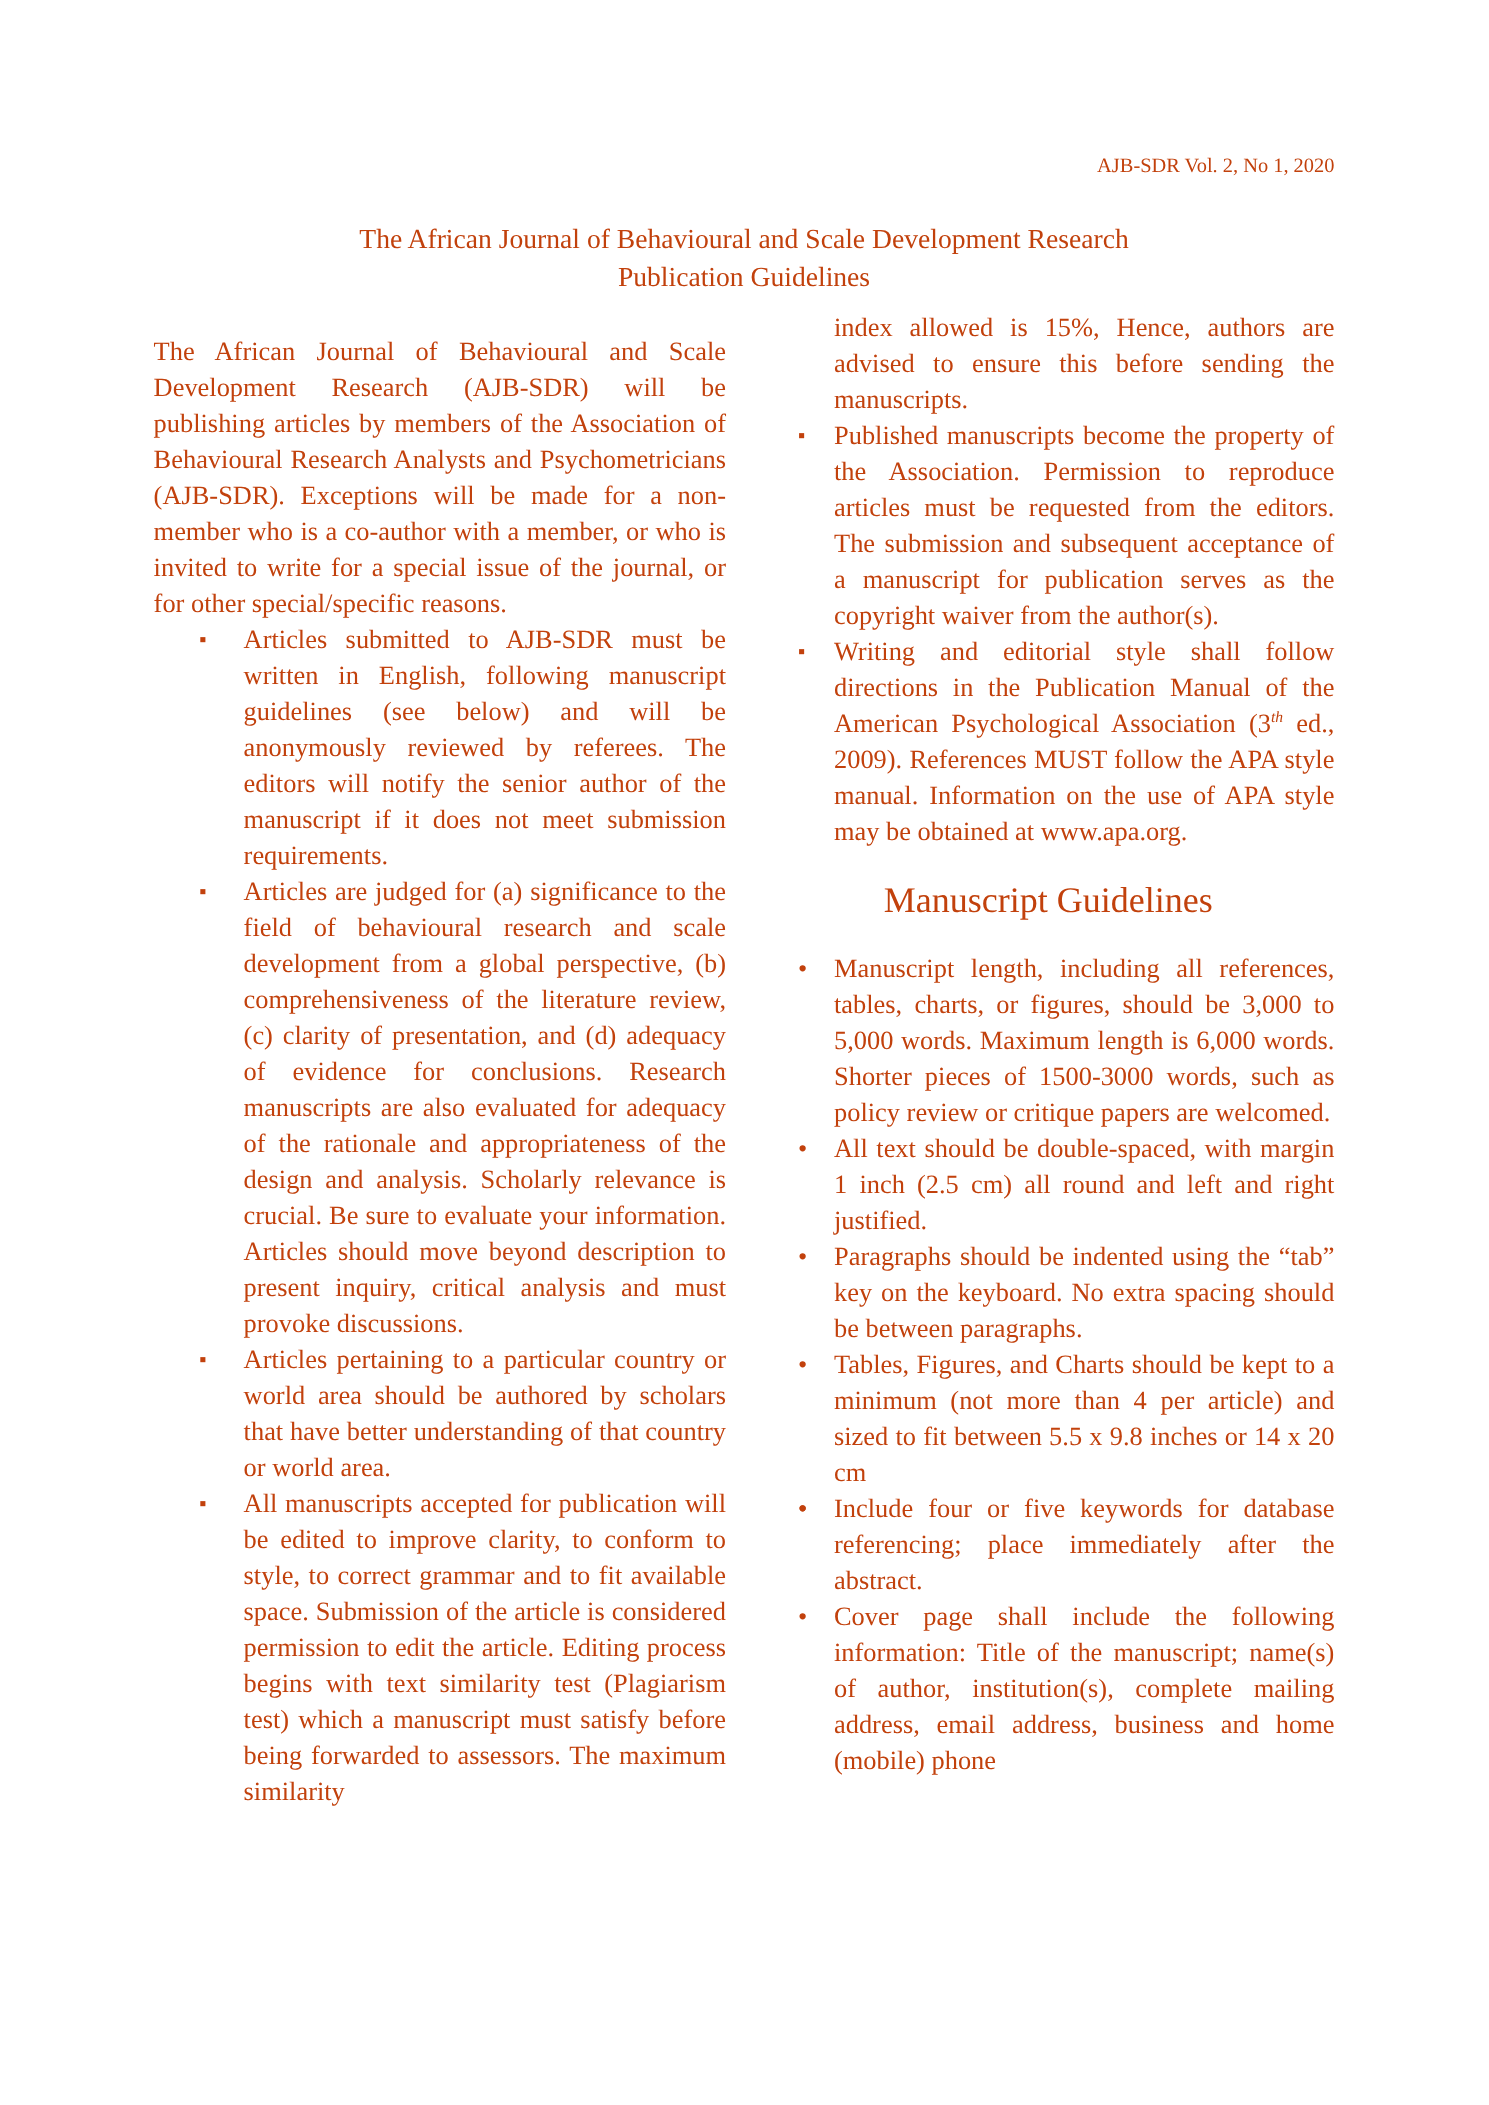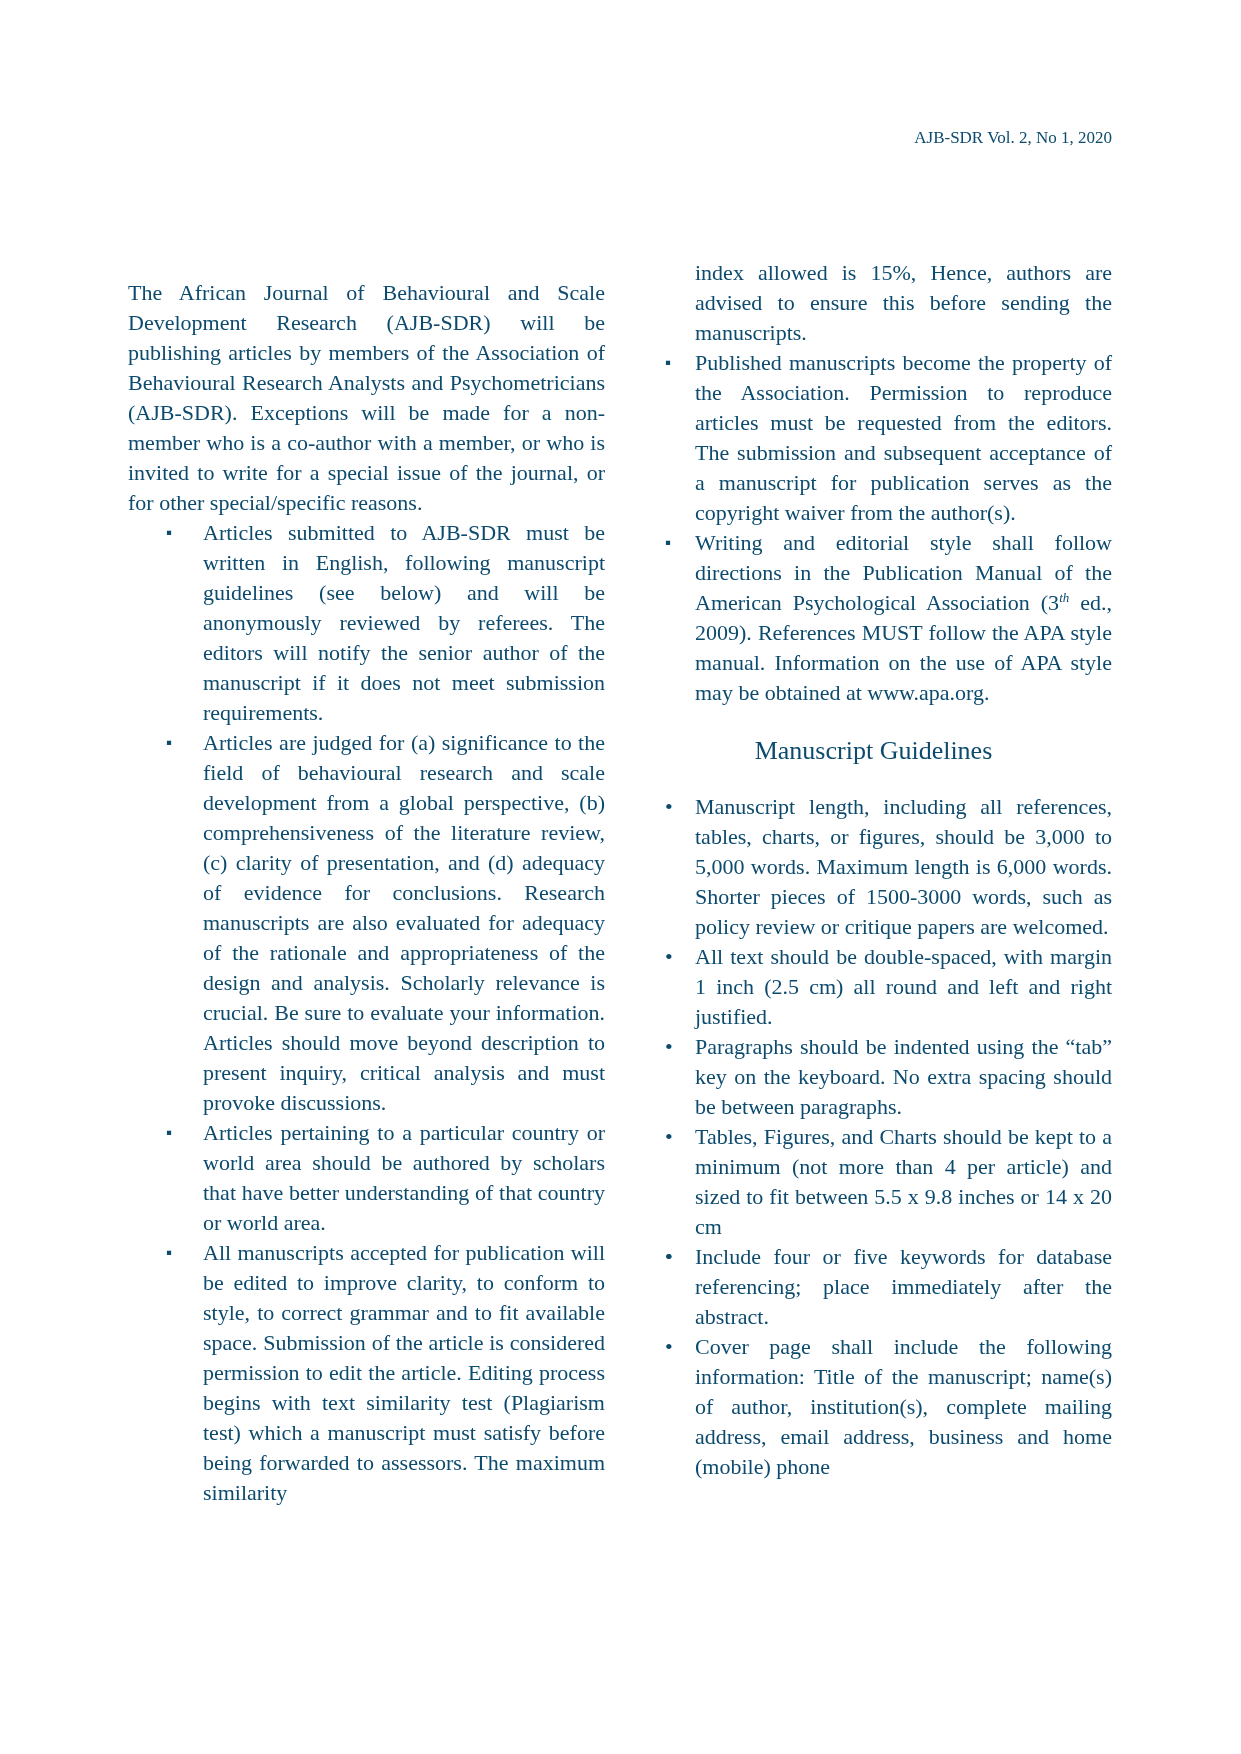--- a/index.html
+++ b/index.html
@@ -2,21 +2,21 @@
 <html><head>
 <meta charset="utf-8">
 <style>
   html, body { margin: 0; padding: 0; background: #ffffff; }
   .page {
     position: relative;
     width: 1241px;
     height: 1754px;
     margin: 0 auto;
     background: #ffffff;
-    color: #0c4a6e;
+    color: #c2410c;
     font-family: "Liberation Serif", "DejaVu Serif", serif;
     overflow: hidden;
   }
   .header {
     position: absolute;
     top: 128px; left: 128px; width: 984px;
     text-align: right;
     font-size: 17px;
     line-height: 20px;
   }
@@ -48,39 +48,43 @@
     position: absolute;
     top: 0;
     text-align: left;
   }
   .col-left .li .bullet { left: 38px; }
   .col-right .li .bullet { left: 30px; }
   .bullet-sq { font-size: 17px; }
   .bullet-rd { font-size: 22px; }
   .cont-para { padding-left: 60px; }
   .mg-heading {
-    font-size: 26px;
+    font-size: 30px;
     font-weight: normal;
     text-align: center;
     margin: 28px 0 26px 0;
   }
   sup.ord {
     font-size: 13px;
     line-height: 0;
     vertical-align: super;
     font-style: italic;
   }
 </style>
 </head>
 <body>
 
 <div class="page">
 
   <div class="header">AJB-SDR Vol. 2, No 1, 2020</div>
 
+  <div class="title-block">
+    <div>The African Journal of Behavioural and Scale Development Research</div>
+    <div>Publication Guidelines</div>
+  </div>
 
   <div class="columns">
 
     <div class="col col-left">
       <p>The African Journal of Behavioural and Scale Development Research (AJB-SDR) will be publishing articles by members of the Association of Behavioural Research Analysts and Psychometricians (AJB-SDR). Exceptions will be made for a non-member who is a co-author with a member, or who is invited to write for a special issue of the journal, or for other special/specific reasons.</p>
 
       <div class="li">
         <span class="bullet bullet-sq">▪</span>
         <span>Articles submitted to AJB-SDR must be written in English, following manuscript guidelines (see below) and will be anonymously reviewed by referees. The editors will notify the senior author of the manuscript if it does not meet submission requirements.</span>
       </div>

